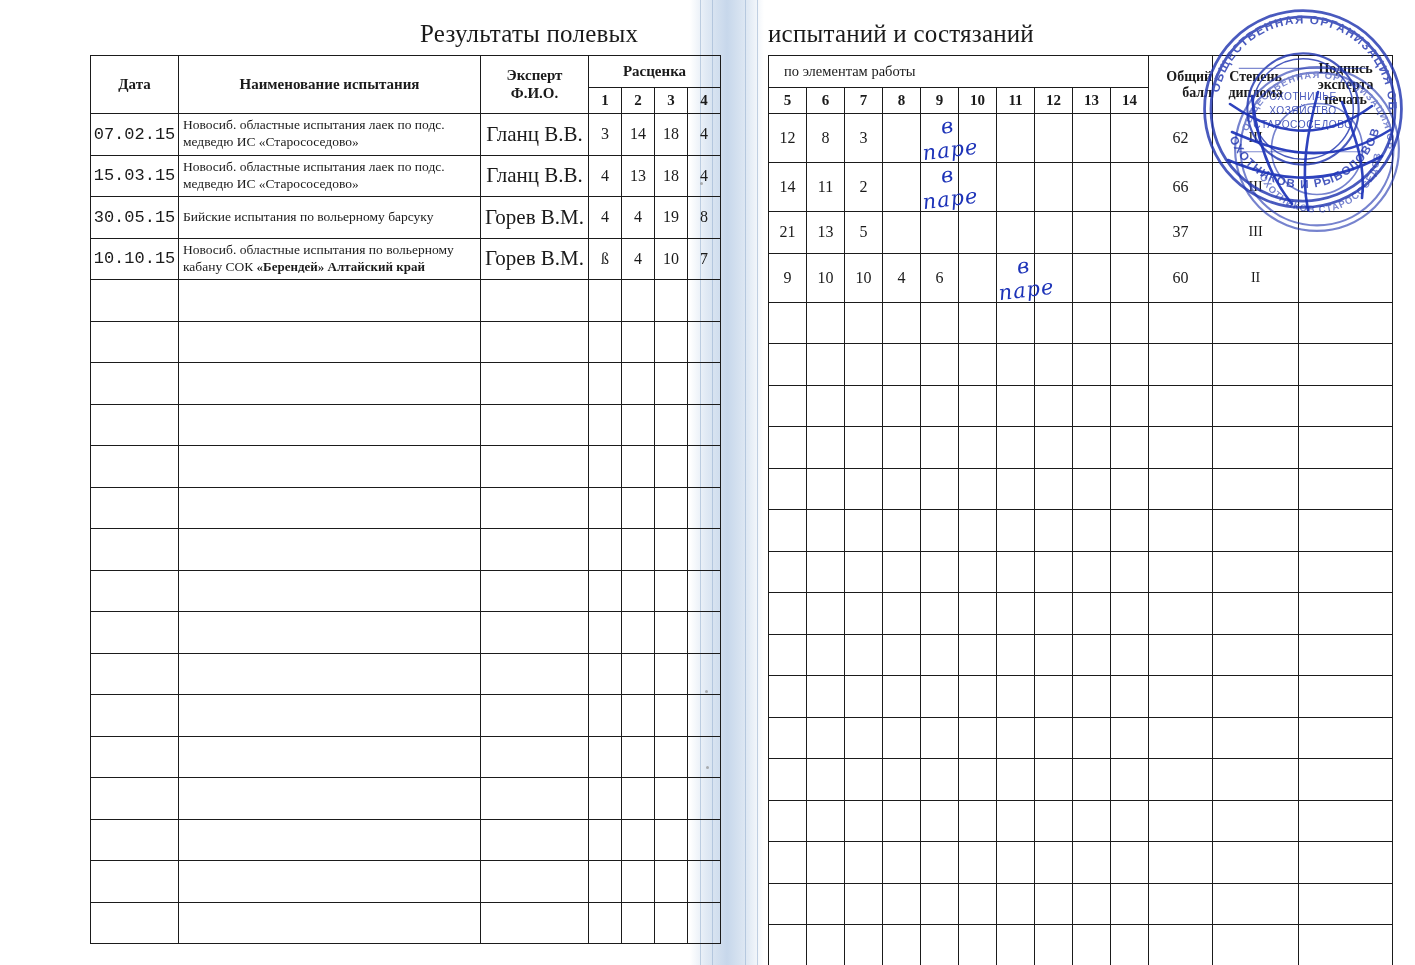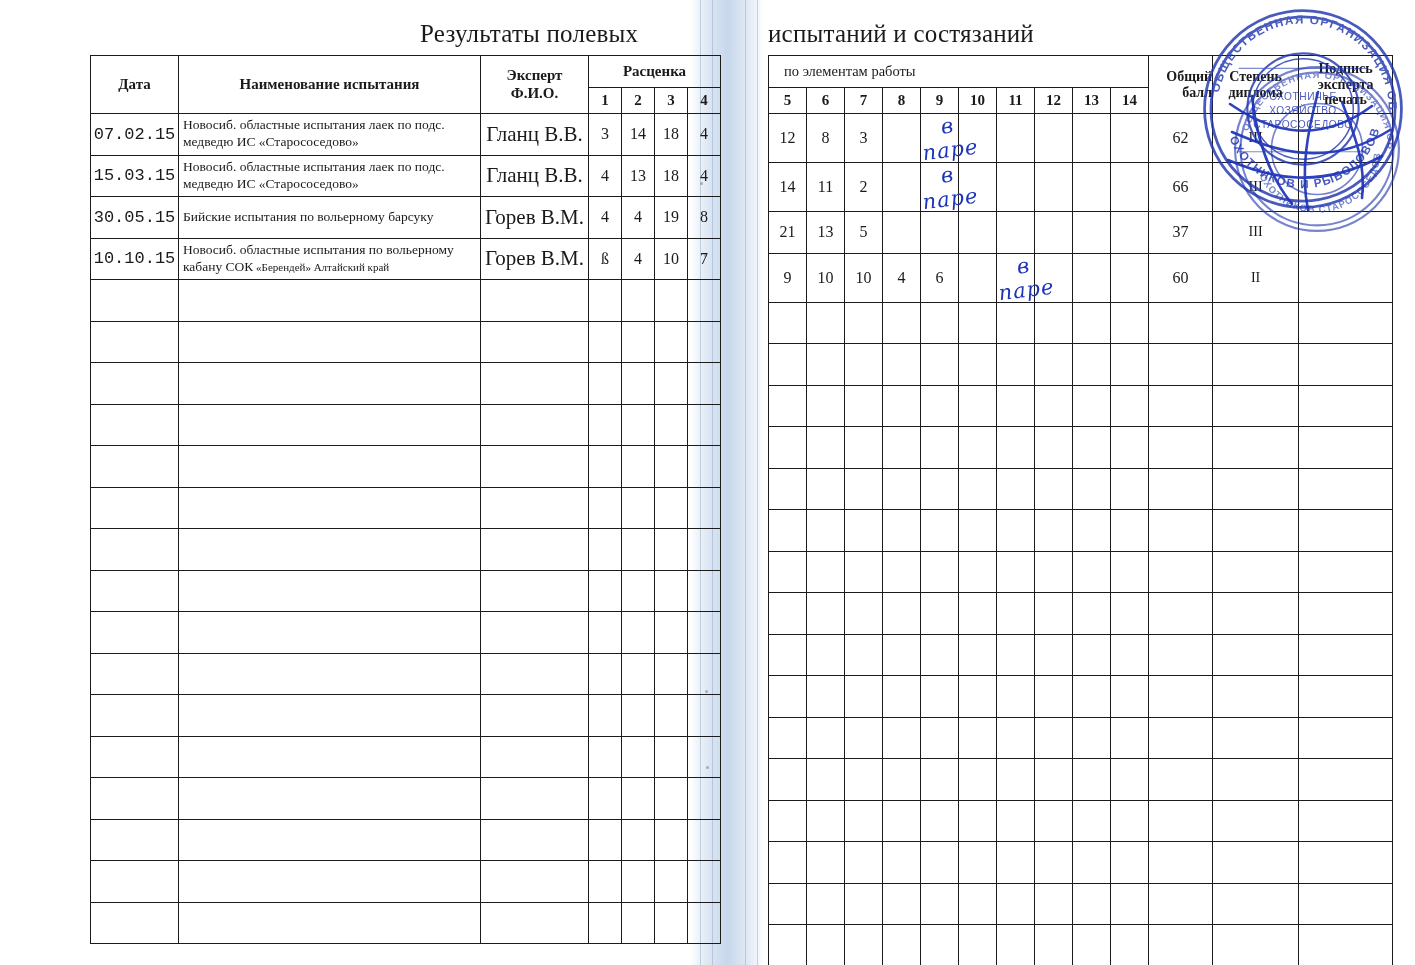--- a/index.html
+++ b/index.html
@@ -96,21 +96,22 @@
     font-size: 17px;
     font-family: Liberation Mono, monospace;
   }
   #left-table tbody td.name-cell {
     text-align: left;
     font-size: 13.5px;
     line-height: 1.25;
     padding: 1px 4px;
   }
   #left-table tbody td.name-cell .small {
-    font-size: 11px;
+    font-size: 13px;
+    font-weight: bold;
   }
   #left-table tbody td.expert-cell {
     font-size: 21px;
   }
   #left-table tbody td.score-cell {
     font-size: 16px;
   }
 
   
   #right-table {

